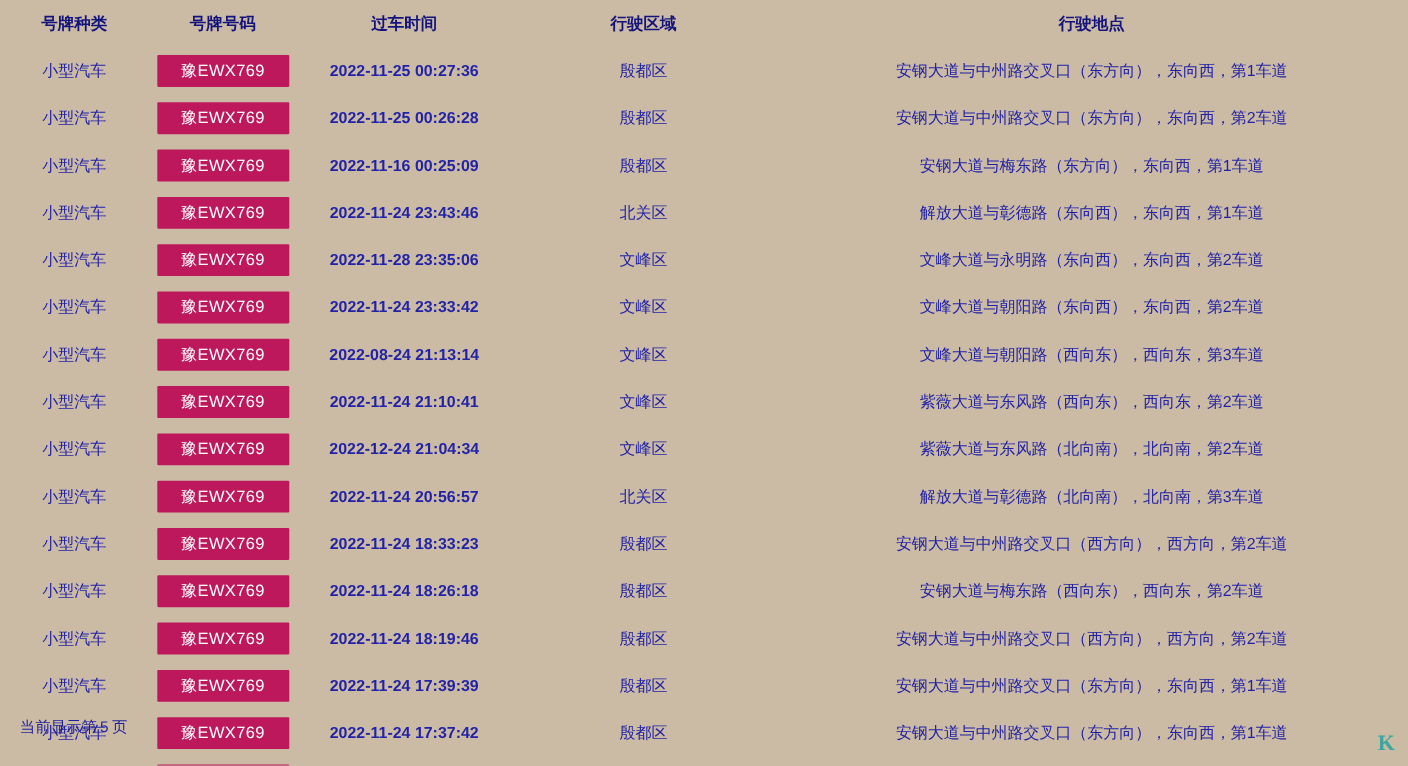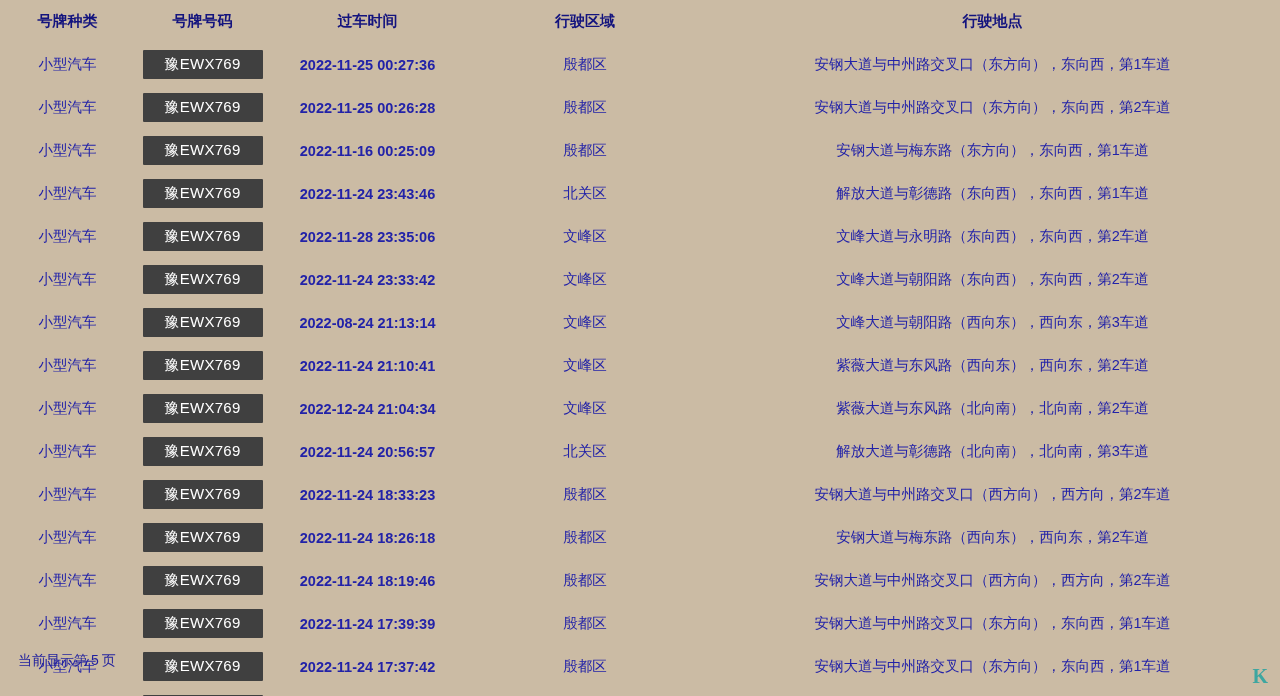--- a/index.html
+++ b/index.html
@@ -51,21 +51,21 @@
     text-align: left;
     padding-left: 24px;
   }
   td.time-cell {
     text-align: left;
     padding-left: 4px;
     font-weight: bold;
   }
   .plate-badge {
     display: inline-block;
-    background: #404040;
+    background: #be185d;
     color: #ffffff;
     font-size: 15px;
     letter-spacing: 0.3px;
     padding: 5px 0;
     width: 120px;
     text-align: center;
     border-radius: 1px;
   }
   .footer {
     position: absolute;

